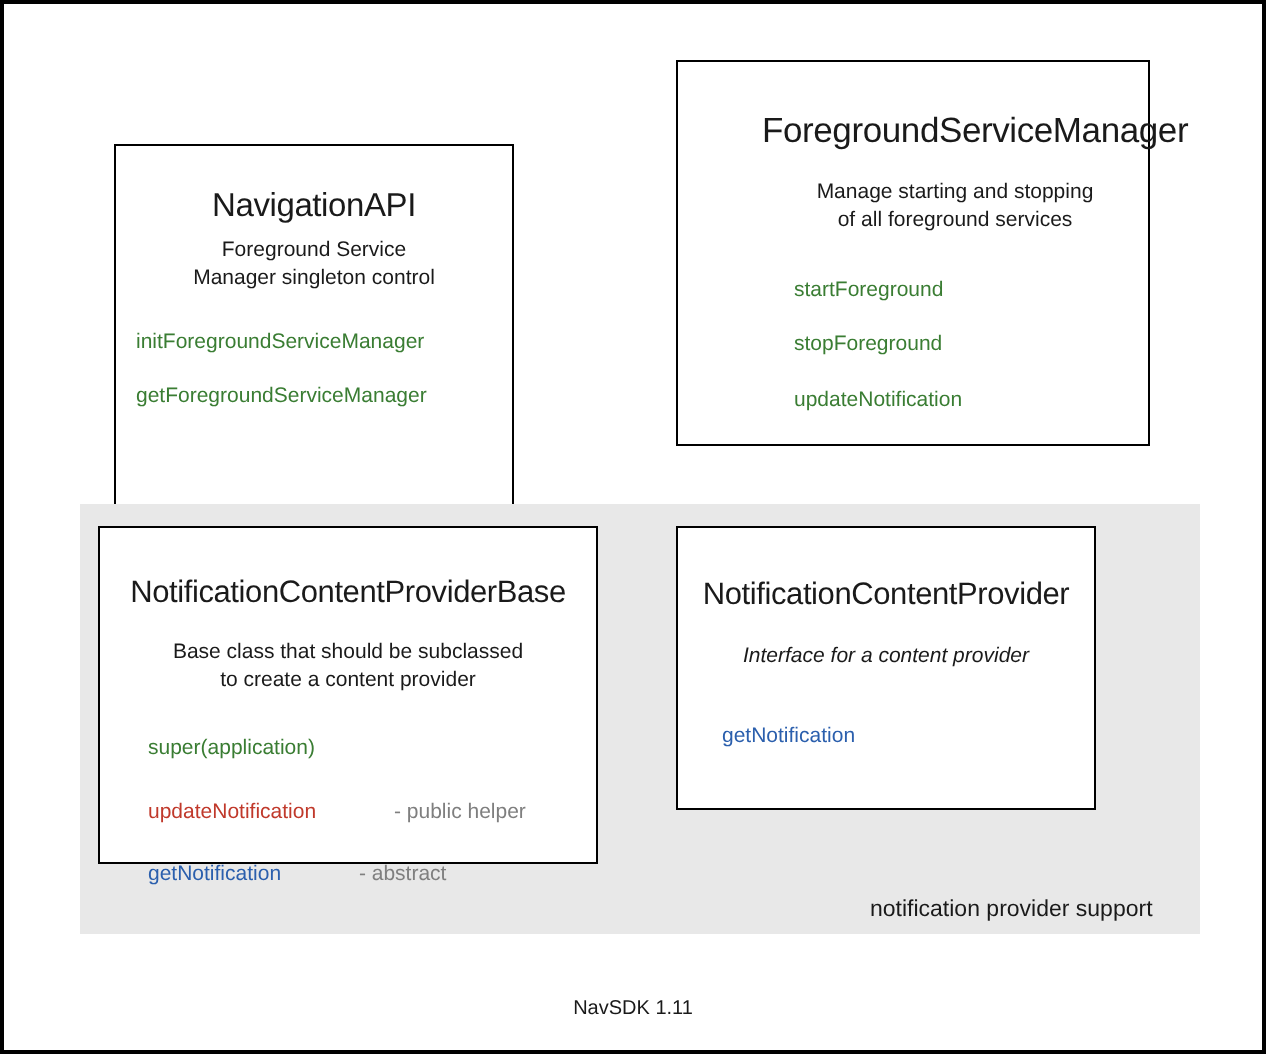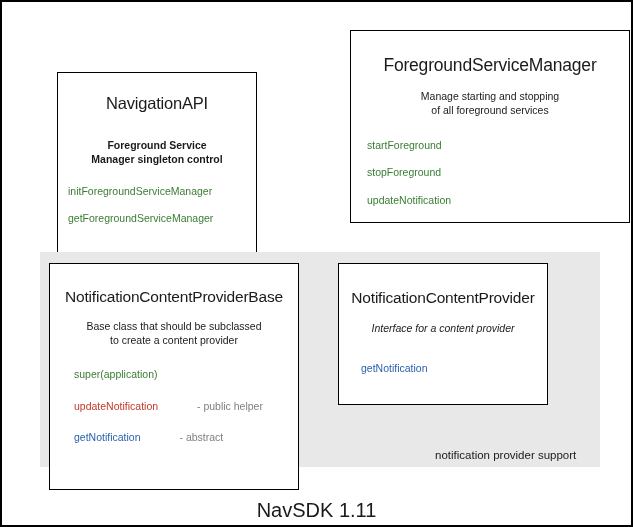--- a/index.html
+++ b/index.html
@@ -76,41 +76,41 @@
     color: #1a1a1a;
     white-space: nowrap;
     padding-left: 40px;
   }
 
   
   #footer-label {
     position: absolute;
     width: 100%;
     text-align: center;
-    font-size: 20px;
+    font-size: 10px;
     color: #1a1a1a;
   }
 
   
   #box-navigation-api        { left: 55px;  top: 70px;  width: 200px; height: 183px; }
   #box-navigation-api .class-title { margin-top: 21px; }
-  #box-navigation-api .class-desc  { margin-top: 26px; font-weight: bold; }
+  #box-navigation-api .class-desc  { margin-top: 6px; }
   #box-navigation-api .member-list { margin-top: 20px; padding-left: 10px; }
   #box-navigation-api .member      { margin-bottom: 16px; }
 
-  #box-fg-service-manager    { left: 348px; top: 28px;  width: 280px; height: 193px; }
+  #box-fg-service-manager    { left: 336px; top: 28px;  width: 237px; height: 193px; padding-left: 42px; }
   #box-fg-service-manager .class-title { margin-top: 25px; font-size: 17.5px; }
   #box-fg-service-manager .class-desc  { margin-top: 14px; }
   #box-fg-service-manager .member-list { margin-top: 22px; padding-left: 16px; }
   #box-fg-service-manager .member      { margin-bottom: 17px; }
 
   #group-panel               { left: 38px;  top: 250px; width: 560px; height: 215px; }
   #group-label               { left: 393px; top: 447px; }
 
-  #box-ncp-base              { left: 47px;  top: 261px; width: 250px; height: 227px; }
+  #box-ncp-base              { left: 47px;  top: 261px; width: 250px; height: 169px; }
   #box-ncp-base .class-title { margin-top: 24px; font-size: 15.5px; }
   #box-ncp-base .class-desc  { margin-top: 14px; }
   #box-ncp-base .member-list { margin-top: 22px; padding-left: 24px; }
   #box-ncp-base .member      { margin-bottom: 21px; }
 
   #box-ncp-interface         { left: 336px; top: 261px; width: 210px; height: 142px; }
   #box-ncp-interface .class-title { margin-top: 25px; font-size: 15.5px; }
   #box-ncp-interface .class-desc  { margin-top: 15px; font-style: italic; }
   #box-ncp-interface .member-list { margin-top: 28px; padding-left: 22px; }
   #box-ncp-interface .member      { margin-bottom: 16px; }

